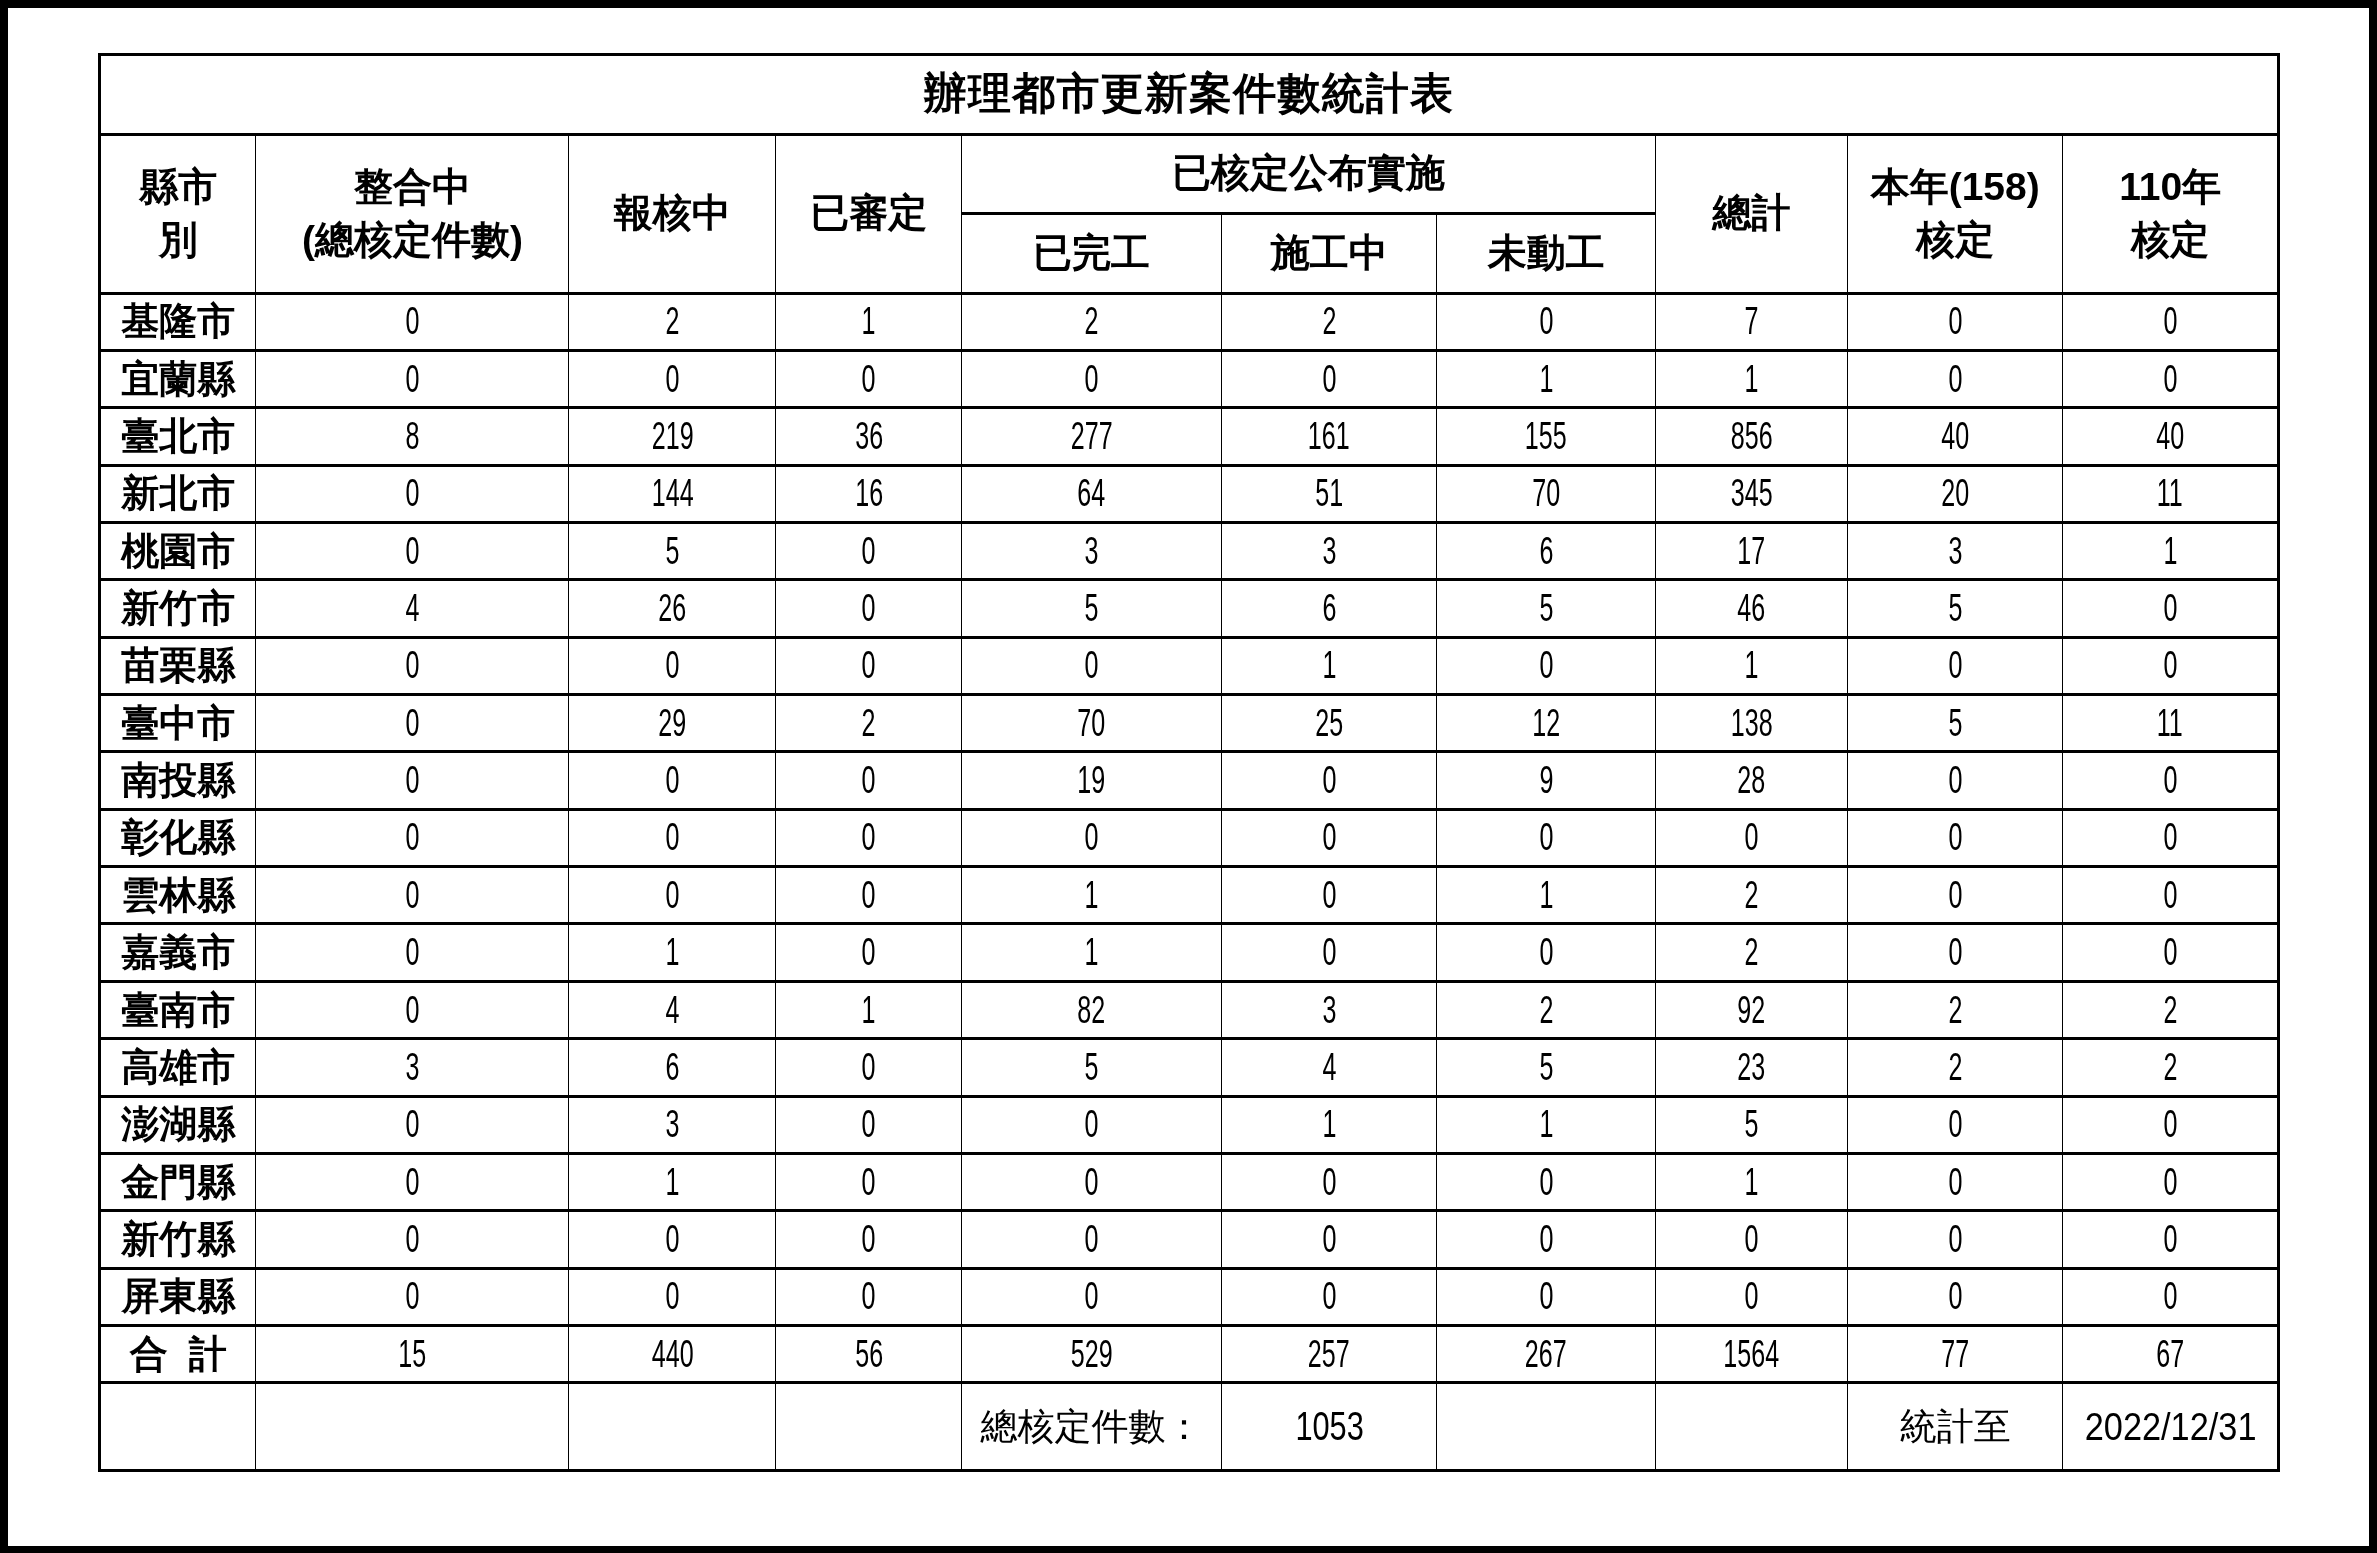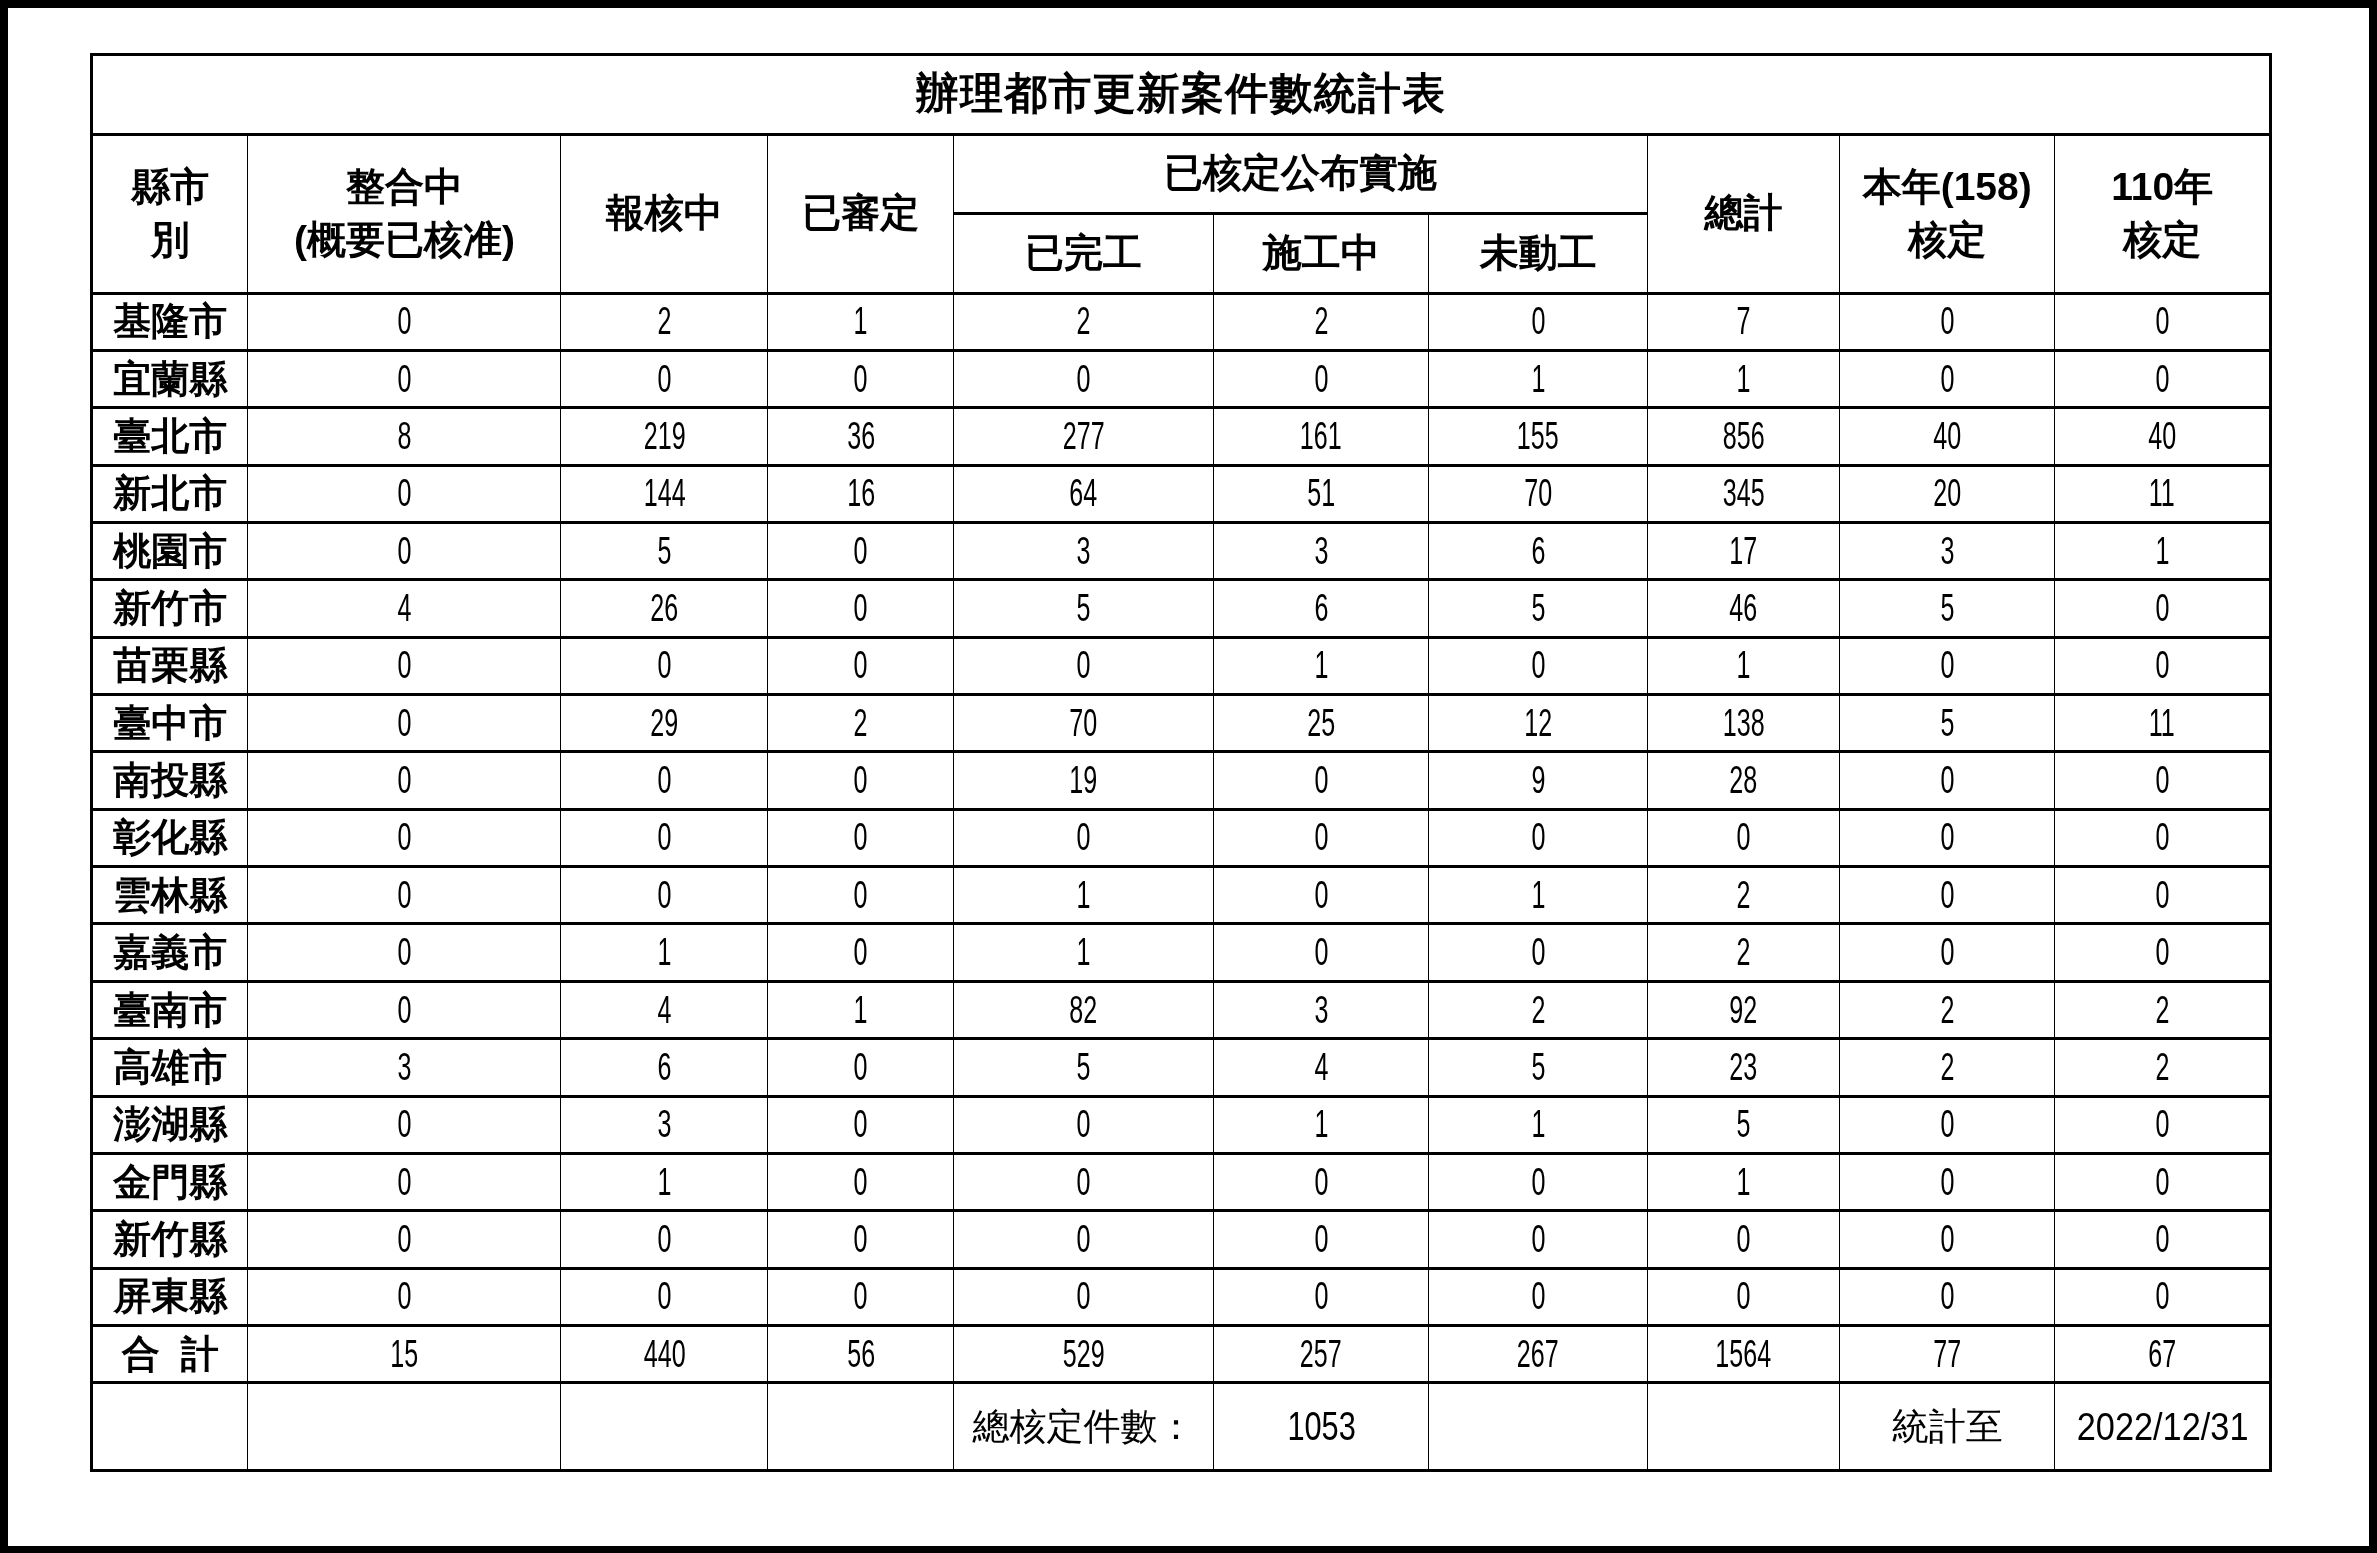--- a/index.html
+++ b/index.html
@@ -16,21 +16,21 @@
     inset: 0;
     width: 2377px;
     height: 1554px;
     border: 8.3px solid #000000;
     box-sizing: border-box;
     pointer-events: none;
     z-index: 10;
   }
   table.stats {
     position: absolute;
-    left: 90px;
+    left: 98px;
     top: 53px;
     width: 2182px;
     height: 1419px;
     border-collapse: collapse;
     table-layout: fixed;
     border: 3.5px solid #000000;
   }
   .stats td, .stats th {
     border: 1.8px solid #000000;
     border-top-width: 3px;
@@ -106,21 +106,21 @@
 
   <tbody>
       <tr class="r-title">
     <td colspan="10" class="t-title">辦理都市更新案件數統計表</td>
   </tr>
 
   <tr class="r-head1">
     <th rowspan="2">縣市
 別</th>
     <th rowspan="2">整合中
-(概要已核准)</th>
+(總核定件數)</th>
     <th rowspan="2">報核中</th>
     <th rowspan="2">已審定</th>
     <th colspan="3">已核定公布實施</th>
     <th rowspan="2">總計</th>
     <th rowspan="2">本年(158)
 核定</th>
     <th rowspan="2">110年
 核定</th>
   </tr>
 

